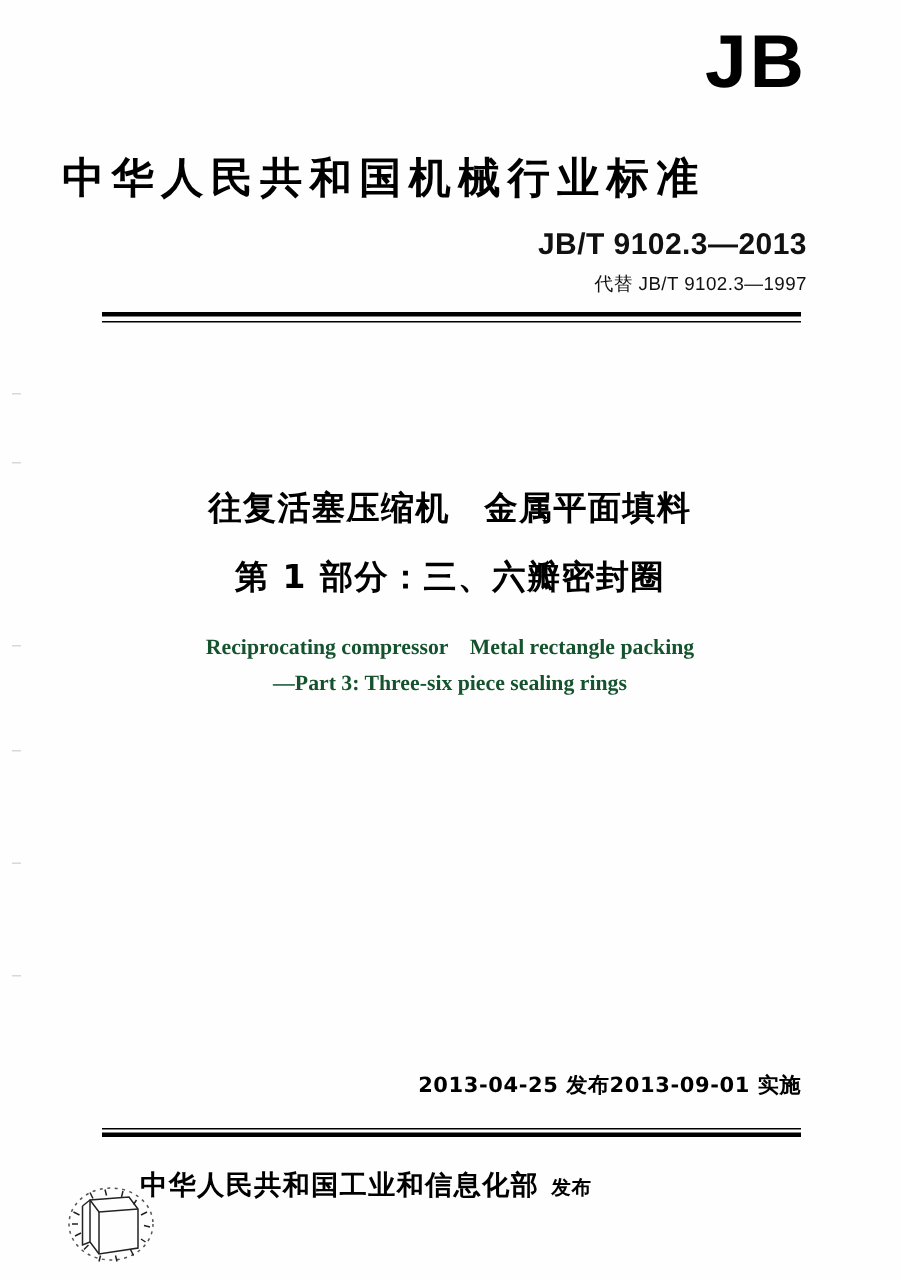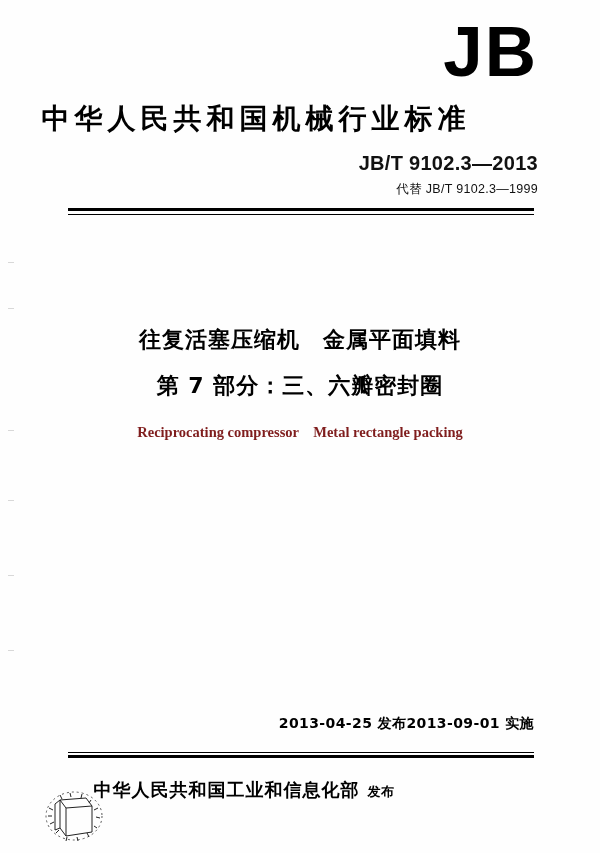--- a/index.html
+++ b/index.html
@@ -35,21 +35,21 @@
   }
   .codes div { white-space: nowrap; }
 
   
   .jb-logo {
     position: absolute;
     right: 62px;
     top: 16px;
     font-family: "Liberation Sans", sans-serif;
     font-weight: bold;
-    font-size: 71px;
+    font-size: 50px;
     letter-spacing: 2px;
     line-height: 1;
     color: #000;
   }
 
   
   .cn-title {
     position: absolute;
     left: 0;
     top: 100px;
@@ -109,21 +109,21 @@
     line-height: 36px;
     color: #000;
     margin-top: 10px;
   }
   .subject .en-line {
     font-family: "Liberation Serif", serif;
     font-weight: bold;
     font-size: 14.5px;
     line-height: 24px;
     margin-top: 16px;
-    color: #7f1d1d;
+    color: #14532d;
   }
   .subject .en-line.second { margin-top: 0; }
 
   
   .dates {
     position: absolute;
     left: 68px;
     top: 715px;
     width: 466px;
     font-family: "DejaVu Sans", sans-serif;
@@ -185,30 +185,31 @@
   <div class="edge-mark" style="top:575px"></div>
   <div class="edge-mark" style="top:650px"></div>
 
 
   <div class="jb-logo">JB</div>
 
   <div class="cn-title">中华人民共和国机械行业标准</div>
 
   <div class="std-no">
     <div class="main">JB/T 9102.3—2013</div>
-    <div class="sub">代替 JB/T 9102.3—1999</div>
+    <div class="sub">代替 JB/T 9102.3—1997</div>
   </div>
 
   <div class="rule rule-top-thick"></div>
   <div class="rule rule-top-thin"></div>
 
   <div class="subject">
     <div class="cn-line">往复活塞压缩机　金属平面填料</div>
-    <div class="cn-line">第 7 部分：三、六瓣密封圈</div>
+    <div class="cn-line">第 1 部分：三、六瓣密封圈</div>
     <div class="en-line">Reciprocating compressor　Metal rectangle packing</div>
+    <div class="en-line second">—Part 3: Three-six piece sealing rings</div>
   </div>
 
   <div class="dates">
     <span>2013-04-25 发布</span>
     <span>2013-09-01 实施</span>
   </div>
 
   <div class="rule rule-bot-thin"></div>
   <div class="rule rule-bot-thick"></div>
 

